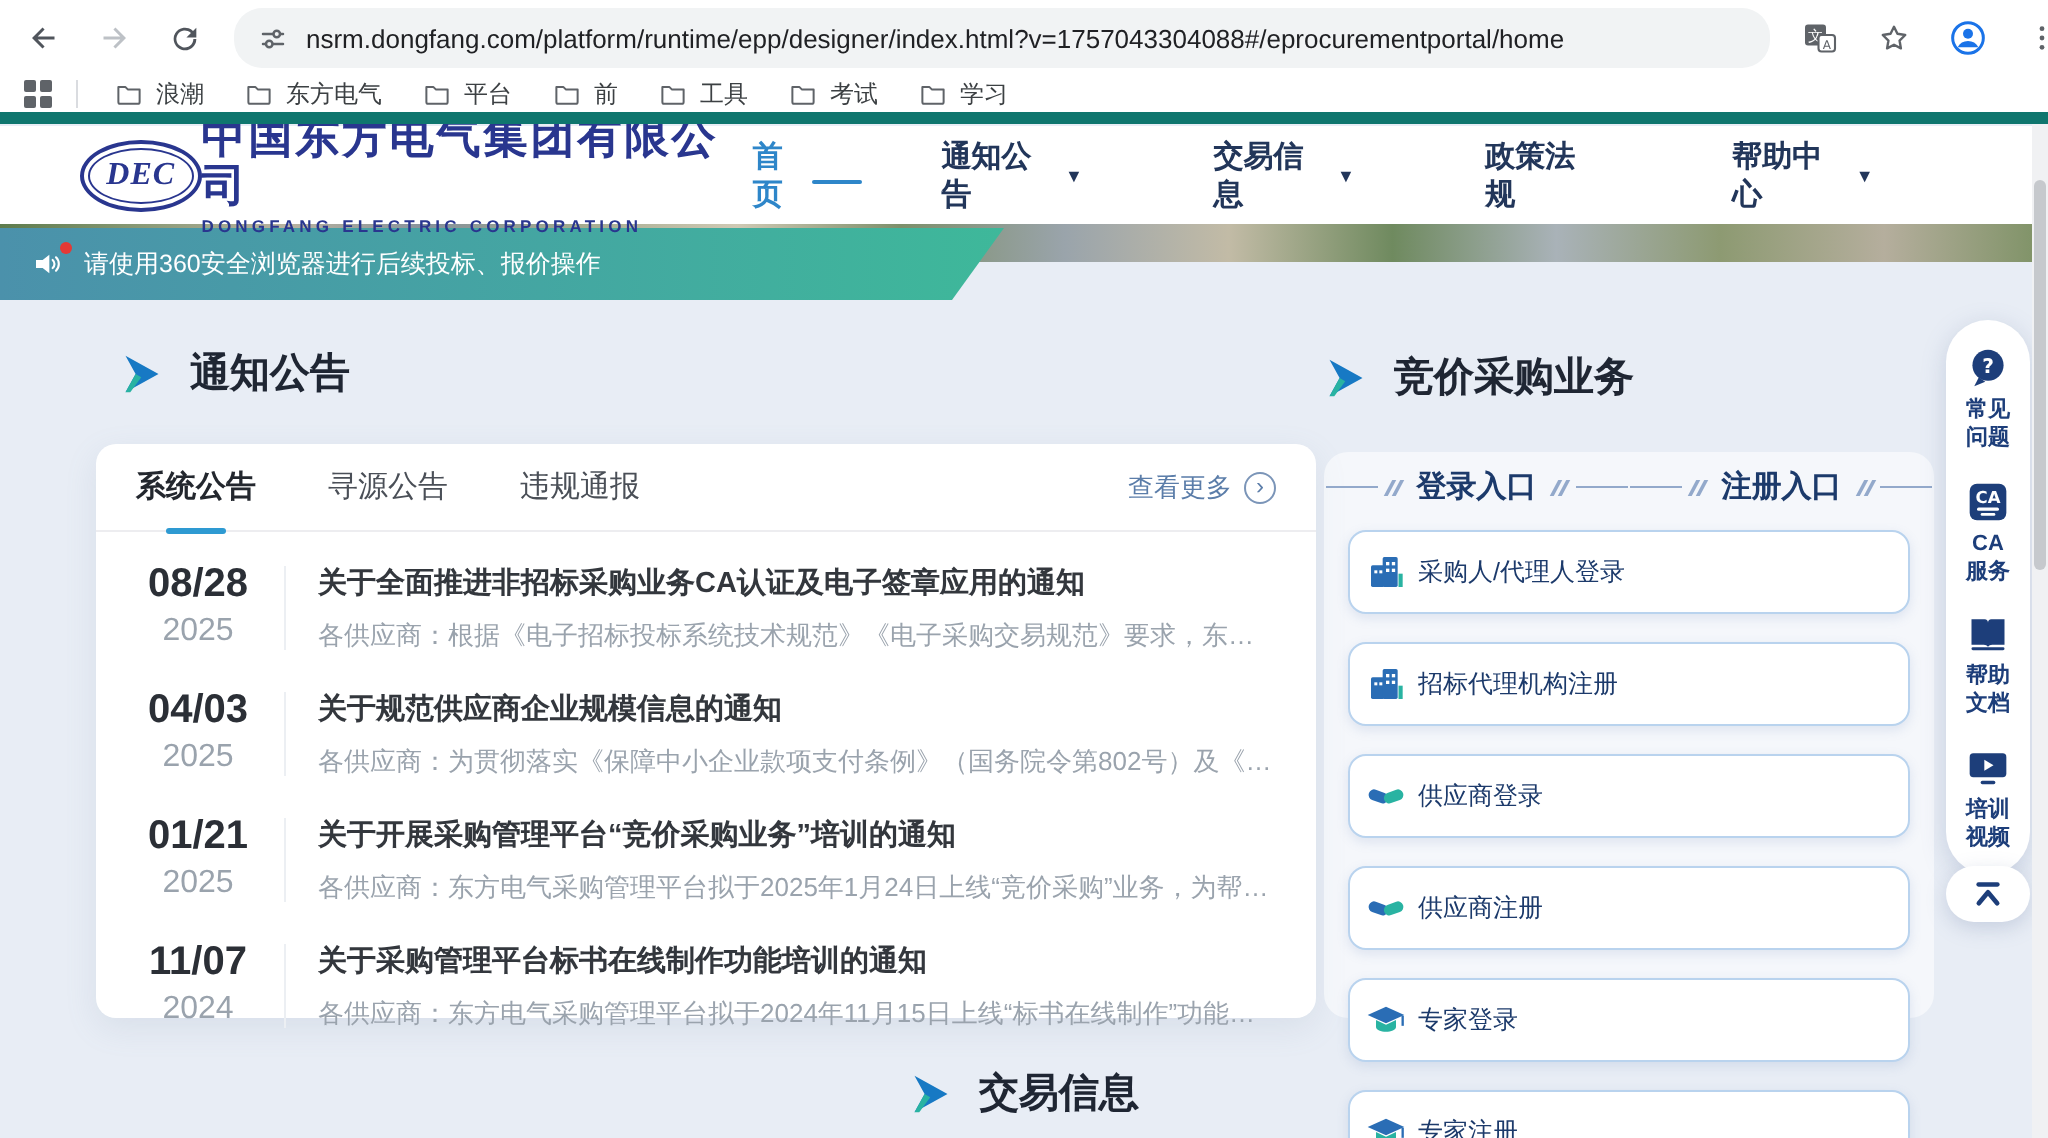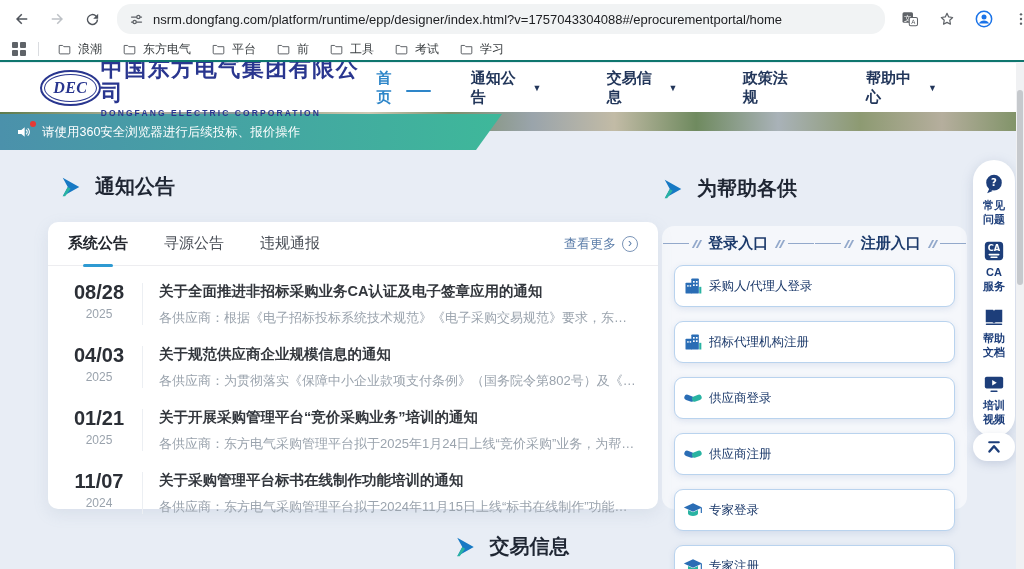--- a/index.html
+++ b/index.html
@@ -6,21 +6,21 @@
   html,body { width:1024px; height:569px; overflow:hidden; }
   body { font-family:"Liberation Sans","DejaVu Sans",sans-serif; background:#e8edf5; position:relative; }
 
   
   .toolbar { position:absolute; top:0; left:0; width:1024px; height:38px; background:#fff; display:flex; align-items:center; padding:0 12px; gap:15px; z-index:30; }
   .tb-icon { width:20px; height:20px; display:flex; align-items:center; justify-content:center; cursor:pointer; flex:0 0 auto; }
   .url-pill { flex:0 0 768px; height:30px; background:#f1f3f4; border-radius:14px; display:flex; align-items:center; padding:0 12px; gap:9px; cursor:text; }
   .url-text { font-size:13px; color:#202124; white-space:nowrap; overflow:hidden; }
   .tb-right { display:flex; align-items:center; gap:17px; margin-left:auto; }
 
-  .bookmarks { position:absolute; top:38px; left:0; width:1024px; height:24px; background:#fff; display:flex; align-items:center; padding:0 12px; gap:8px; border-bottom:2px solid #0f766e; z-index:30; }
+  .bookmarks { position:absolute; top:38px; left:0; width:1024px; height:24px; background:#fff; display:flex; align-items:center; padding:0 12px; gap:8px; border-bottom:6px solid #0f766e; z-index:30; }
   .bm-divider { width:1px; height:14px; background:#dadce0; margin:0 4px; }
   .bm-item { display:flex; align-items:center; gap:6px; font-size:12px; color:#3c4043; cursor:pointer; padding:2px 6px; border-radius:4px; }
   .apps-grid { display:grid; grid-template-columns:6px 6px; grid-template-rows:6px 6px; gap:2px; cursor:pointer; }
   .apps-grid i { background:#5f6368; border-radius:1px; }
 
   
   .site-header { position:absolute; top:63px; left:0; width:1024px; height:49px; background:#fff; display:flex; align-items:center; z-index:20; }
   .logo-wrap { display:flex; align-items:center; margin-left:40px; cursor:pointer; }
   .logo-oval { position:relative; width:62px; height:36px; border:2px solid #29368f; border-radius:50%; display:flex; align-items:center; justify-content:center; }
   .logo-oval::after { content:""; position:absolute; inset:2px; border:1px solid #29368f; border-radius:50%; }
@@ -56,21 +56,21 @@
   .tab { font-size:15px; color:#4a4f57; cursor:pointer; position:relative; height:44px; display:flex; align-items:center; }
   .tab.active { color:#23272e; font-weight:bold; }
   .tab.active::after { content:""; position:absolute; bottom:-1px; left:50%; transform:translateX(-50%); width:30px; height:3px; border-radius:2px; background:#2e9ad2; }
   .view-more { margin-left:auto; display:flex; align-items:center; gap:6px; font-size:13px; color:#5b7da9; cursor:pointer; }
   .vm-circle { width:16px; height:16px; border:1px solid #7b95b8; border-radius:50%; display:flex; align-items:center; justify-content:center; font-size:12px; line-height:1; color:#5b7da9; padding-bottom:1px; }
 
   .news-list { padding:6px 0 0; }
   .news-row { display:flex; align-items:flex-start; padding:9px 20px 8px; cursor:pointer; }
   .date-col { width:62px; text-align:center; flex:0 0 62px; }
   .n-date { font-size:20px; font-weight:bold; color:#2b2f36; }
-  .n-year { font-size:12px; color:#9aa3ad; margin-top:3px; }
+  .n-year { font-size:16px; color:#9aa3ad; margin-top:3px; }
   .v-div { width:1px; align-self:stretch; background:#eceff3; margin:2px 16px 2px 12px; }
   .n-content { flex:1; min-width:0; padding-top:1px; }
   .n-title { font-size:14.5px; font-weight:bold; color:#33373d; white-space:nowrap; overflow:hidden; text-overflow:ellipsis; }
   .n-summary { margin-top:8px; font-size:13px; color:#9aa3ad; white-space:nowrap; overflow:hidden; text-overflow:ellipsis; }
 
   
   .login-panel { position:absolute; left:662px; top:95px; width:305px; height:283px; background:rgba(255,255,255,.55); border-radius:12px; padding-top:8px; }
   .group-row { display:flex; }
   .group-header { flex:1; display:flex; align-items:center; justify-content:center; gap:5px; }
   .gh-text { font-size:15px; font-weight:bold; color:#1c3a6b; margin:0 4px; }
@@ -337,21 +337,21 @@
       </div>
 
     </div>
   </div>
 
   <div class="section-title st-login">
     <svg width="22" height="22" viewBox="0 0 24 24">
         <polygon points="3,2 21,12 3,22 8.5,12" fill="#1779c4"></polygon>
         <polygon points="3,22 8.5,12 11.6,13.8 5.6,22" fill="#29b3a2"></polygon>
       </svg>
-    <span>为帮助各供</span>
+    <span>竞价采购业务</span>
   </div>
 
   <div class="login-panel">
     <div class="group-row">
       <span class="group-header">
         <span class="orn"></span>
           <span class="sl">
             <i></i>
             <i></i>
           </span>

